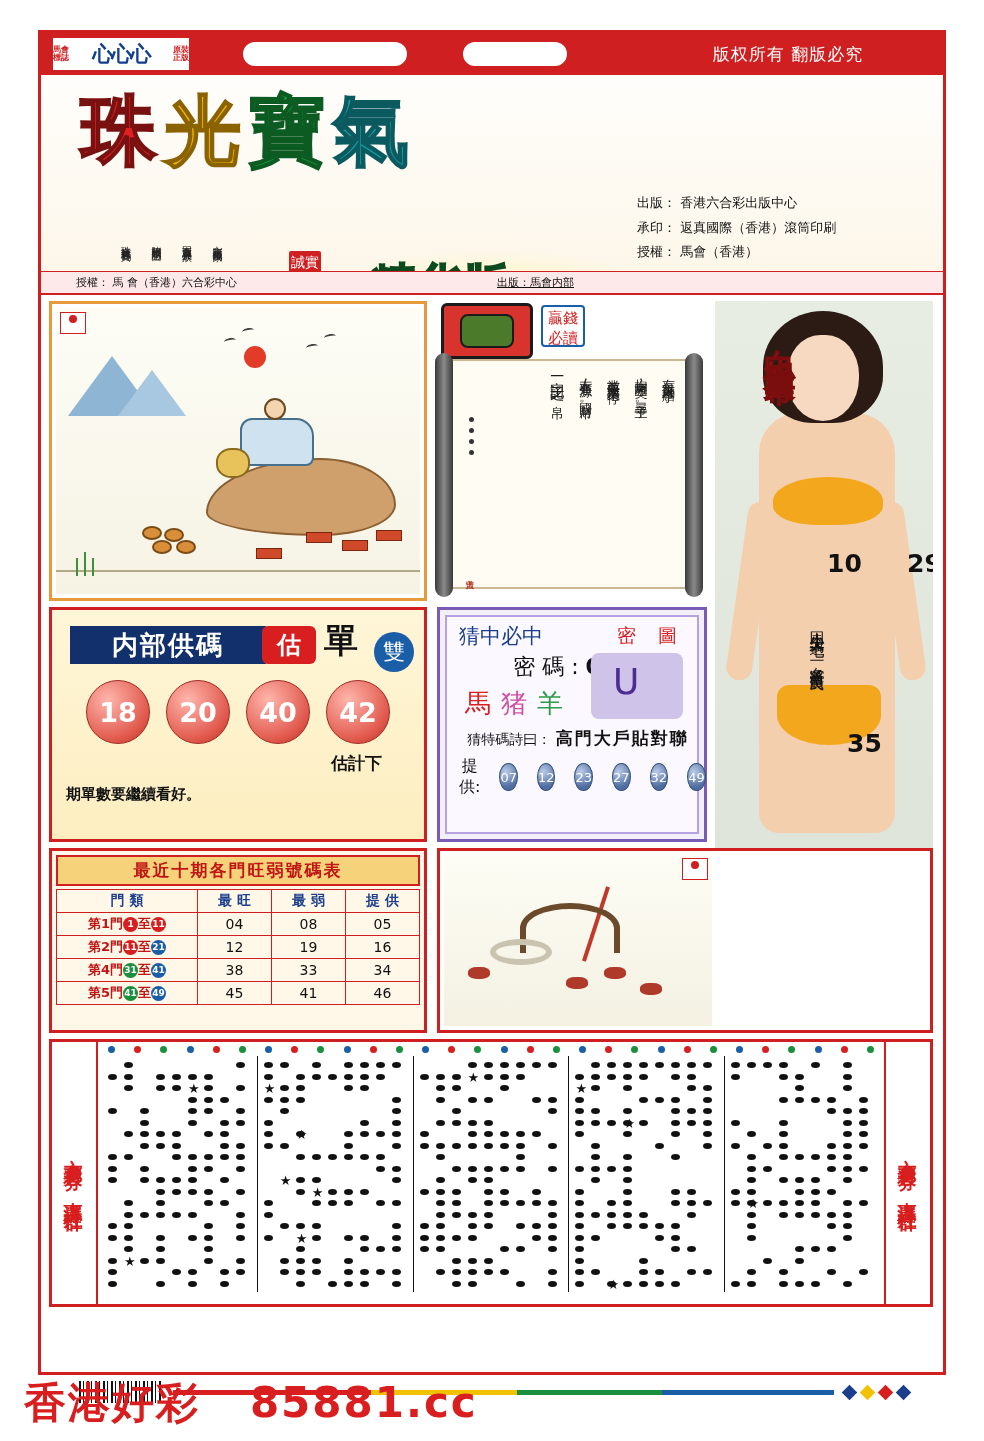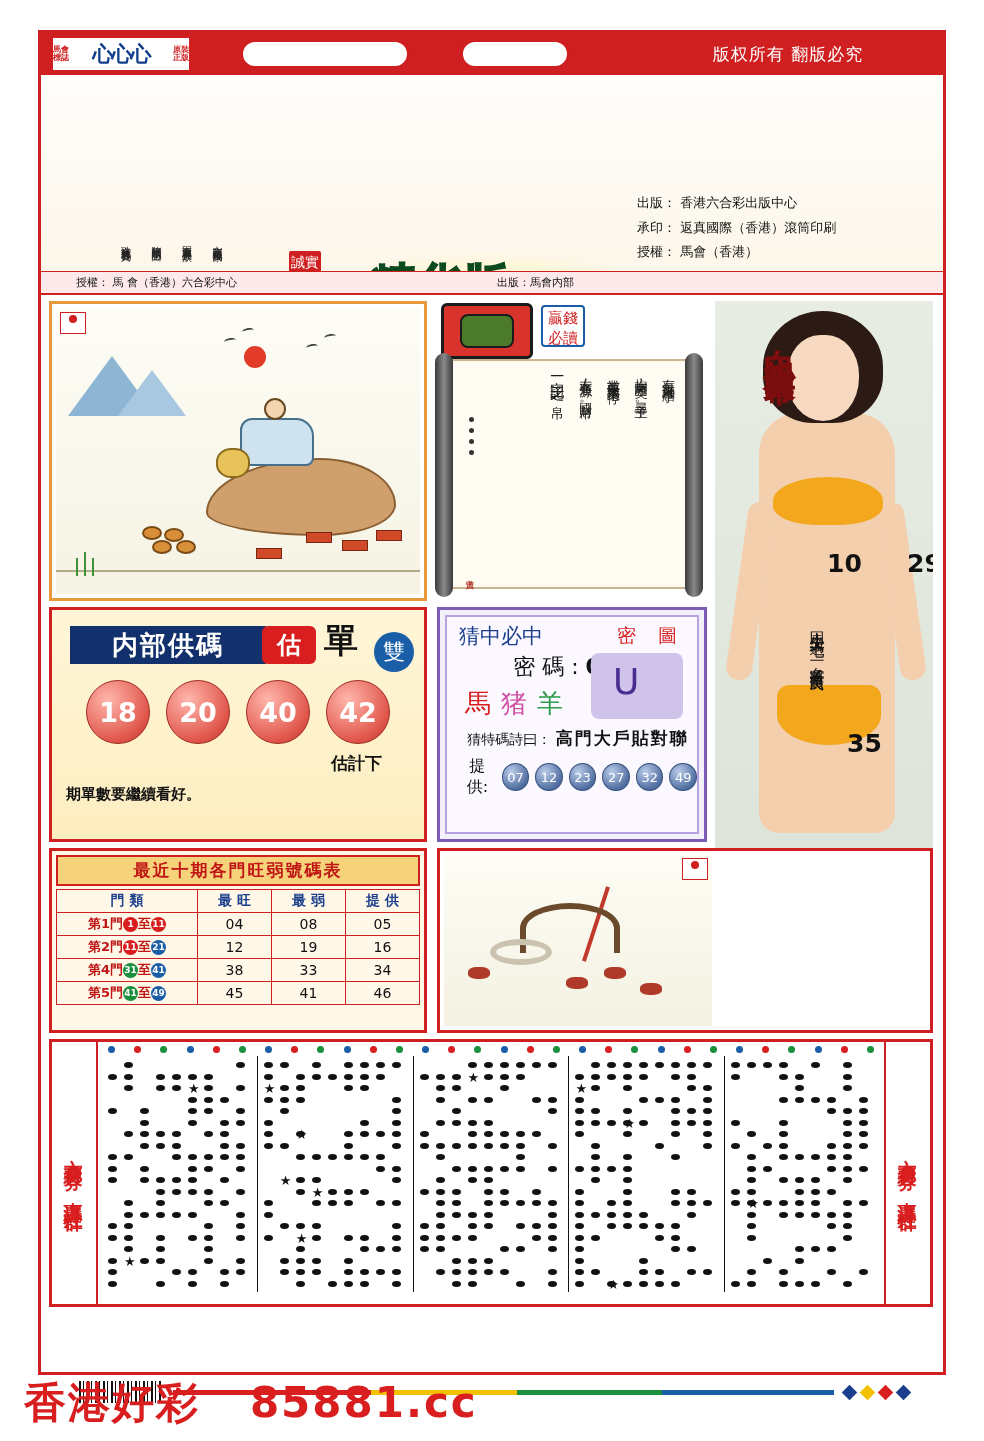--- a/index.html
+++ b/index.html
@@ -100,21 +100,21 @@
     position: absolute; right: 6px; top: 158px; width: 300px; font-size: 13px; color: #111;
     line-height: 1.9;
   }
   .mh-pubinfo div { white-space: nowrap; }
   .mh-footbar {
     position: absolute; left: 0; right: 0; bottom: 0; height: 22px;
     background: #fde9ea; border-top: 1px solid #cf1f20;
     font-size: 11px; color: #111; display: flex; align-items: center;
   }
   .mh-footbar .f1 { margin-left: 35px; }
-  .mh-footbar .f2 { margin-left: 260px; }
+  .mh-footbar .f2 { margin-left: 260px; text-decoration: underline; }
 
   
   .body-area { position: relative; padding: 6px; }
 
   .panel { position: absolute; }
 
   
   #illu1 {
     left: 8px; top: 6px; width: 378px; height: 300px;
     border: 3px solid #e79a3c; background: #fff; padding: 4px;
@@ -291,20 +291,21 @@
   .gs-scribble span { position: absolute; left: 22px; top: 8px; font-size: 36px; color: #4b2c91; }
   .gs-poem { margin: 6px 0 0 12px; font-size: 14px; color: #111; }
   .gs-poem b { font-size: 17px; letter-spacing: 2px; }
   .gs-provide { display: flex; align-items: center; gap: 6px; margin: 6px 0 0 12px; }
   .gs-provide .lab { font-size: 16px; color: #111; }
   .mini-ball {
     width: 28px; height: 28px; border-radius: 50%;
     background: radial-gradient(circle at 34% 30%, #b9cbe8, #4f6da0 72%);
     color: #fff; font-size: 13px; display: flex; align-items: center; justify-content: center;
     border: 1px solid #33507c;
+    margin-left: 13px;
   }
 
   
   #table10 {
     left: 8px; top: 553px; width: 378px; height: 185px;
     border: 3px solid #cf1f20; background: #fff7e8; padding: 4px;
   }
   .tb-title {
     background: #f6d37a; border: 2px solid #cf1f20; color: #c01515; font-size: 17px;
     text-align: center; padding: 2px 0; font-weight: bold; letter-spacing: 2px;
@@ -389,20 +390,23 @@
       <div class="mh-logo-lab">馬會標誌</div>
       <div class="mh-logo-mark">心心心</div>
       <div class="mh-logo-lab2">原裝正版</div>
     </div>
 
     <div class="mh-white-pill" id="pill1"></div>
     <div class="mh-white-pill" id="pill2"></div>
 
     <div class="mh-copyright">版权所有 翻版必究</div>
 
+    <div class="mh-title">
+      <span class="t1">珠</span><span class="t2">光</span><span class="t3">寶</span><span class="t4">氣</span>
+    </div>
 
     <div class="mh-sub-wrap"></div>
     <div class="mh-sub" style="top:282px;">精华版</div>
 
     <div class="mh-cheng">誠實</div>
 
     <div class="mh-vcols">
       <div class="vcol">珠光寶氣尊貴碼</div>
       <div class="vcol">賭根別忘頭不回</div>
       <div class="vcol">因貪至賽鼎米炊</div>

